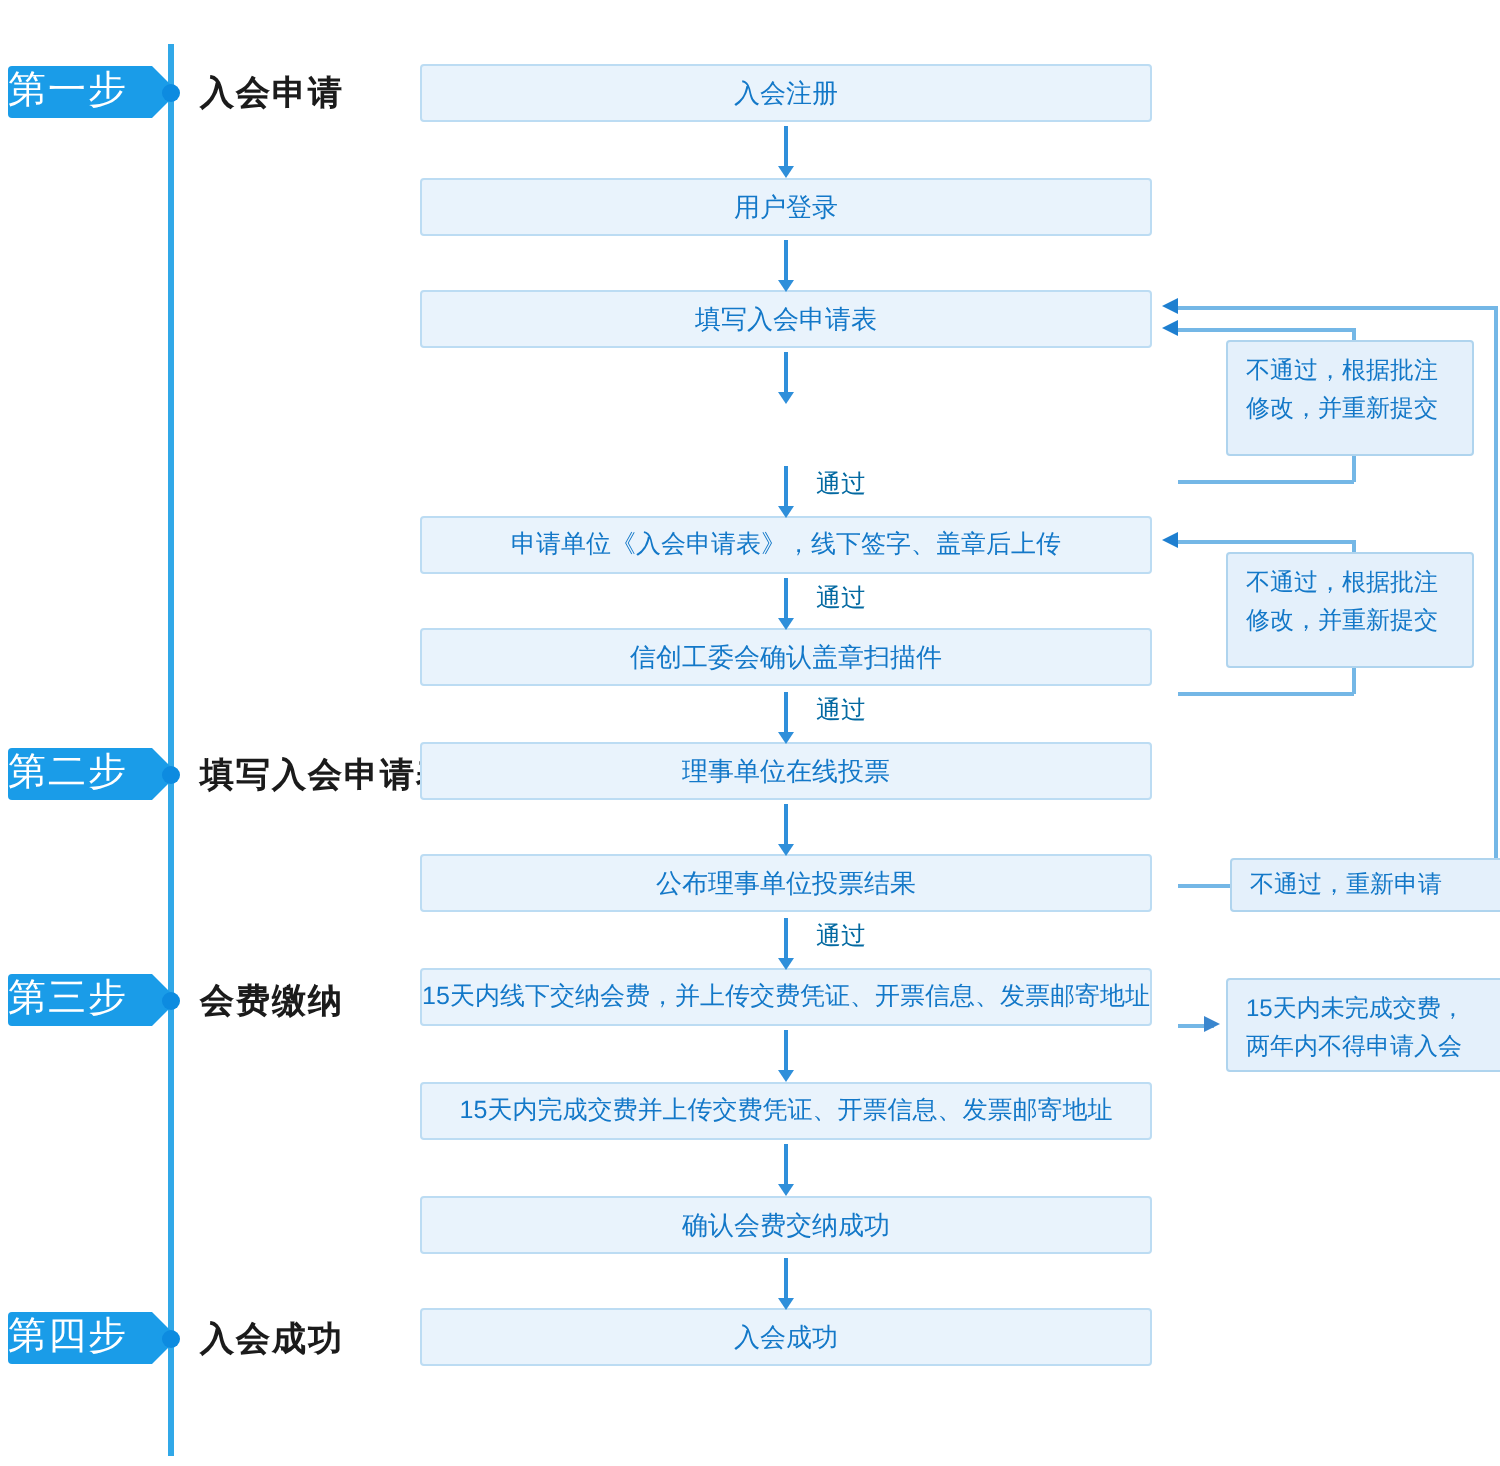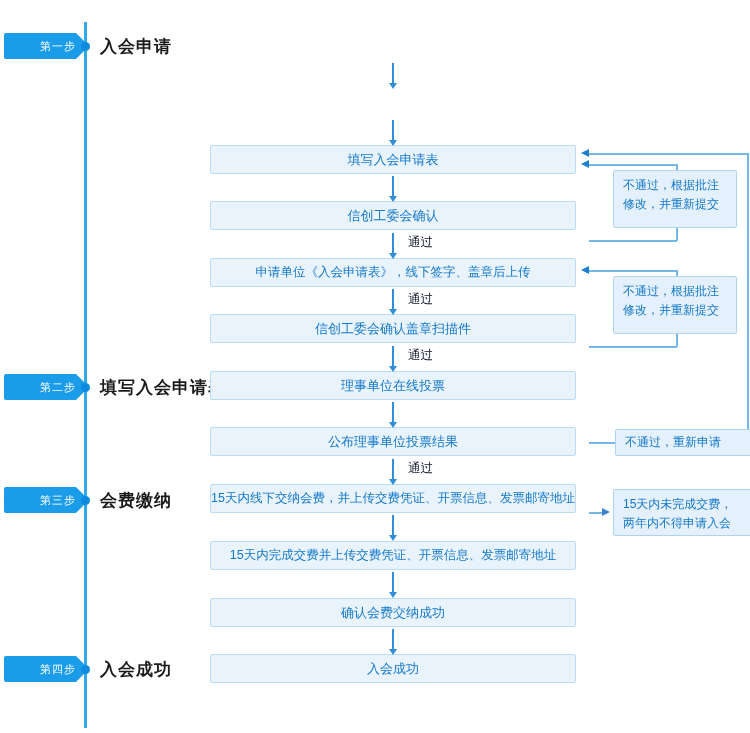--- a/index.html
+++ b/index.html
@@ -40,23 +40,23 @@
   }
 
   
   .step-tag {
     position: absolute;
     left: 4px;
     width: 72px;
     height: 26px;
     background: #1A9CE8;
     color: #ffffff;
-    font-size: 11px;
+    font-size: 19px;
     line-height: 26px;
-    text-align: right;
+    text-align: left;
     letter-spacing: 1px;
     border-radius: 2px 0 0 2px;
   }
   .step-tag .tip {
     position: absolute;
     right: -13px;
     top: 0;
     width: 0; height: 0;
     border-top: 13px solid transparent;
     border-bottom: 13px solid transparent;
@@ -104,21 +104,21 @@
     left: -3px;
     bottom: -5px;
     width: 0; height: 0;
     border-left: 4px solid transparent;
     border-right: 4px solid transparent;
     border-top: 6px solid #2F8FDA;
   }
   .arrow-label {
     position: absolute;
     font-size: 12.5px;
-    color: #0f172a;
+    color: #0369a1;
     white-space: nowrap;
   }
 
   
   .note-box {
     position: absolute;
     box-sizing: border-box;
     background: #E4F0FB;
     border: 1px solid #AFD4EE;
     border-radius: 2px;
@@ -183,22 +183,23 @@
   <div class="timeline-dot" style="top:496px"></div>
   <div class="step-name" style="top:489px">会费缴纳</div>
 
   <div class="step-tag" style="top:656px">
     <span>第四步</span>
     <span class="tip"></span>
   </div>
   <div class="timeline-dot" style="top:665px"></div>
   <div class="step-name" style="top:658px">入会成功</div>
 
+  <div class="flow-box" style="top:32px">入会注册</div>
+  <div class="flow-box" style="top:89px">用户登录</div>
   <div class="flow-box bold" style="top:145px">填写入会申请表</div>
-  <div class="flow-box bold" style="top:201px">信创工委会确认</div>
   <div class="flow-box bold" style="top:314px">信创工委会确认盖章扫描件</div>
   <div class="flow-box bold small" style="top:258px">申请单位《入会申请表》，线下签字、盖章后上传</div>
   <div class="flow-box" style="top:427px">公布理事单位投票结果</div>
   <div class="flow-box" style="top:371px">理事单位在线投票</div>
   <div class="flow-box bold small" style="top:484px">15天内线下交纳会费，并上传交费凭证、开票信息、发票邮寄地址</div>
   <div class="flow-box bold small" style="top:541px">15天内完成交费并上传交费凭证、开票信息、发票邮寄地址</div>
   <div class="flow-box bold" style="top:598px">确认会费交纳成功</div>
   <div class="flow-box" style="top:654px">入会成功</div>
 
   <div class="down-arrow" style="left:392px; top:63px;  height:21px"></div>

